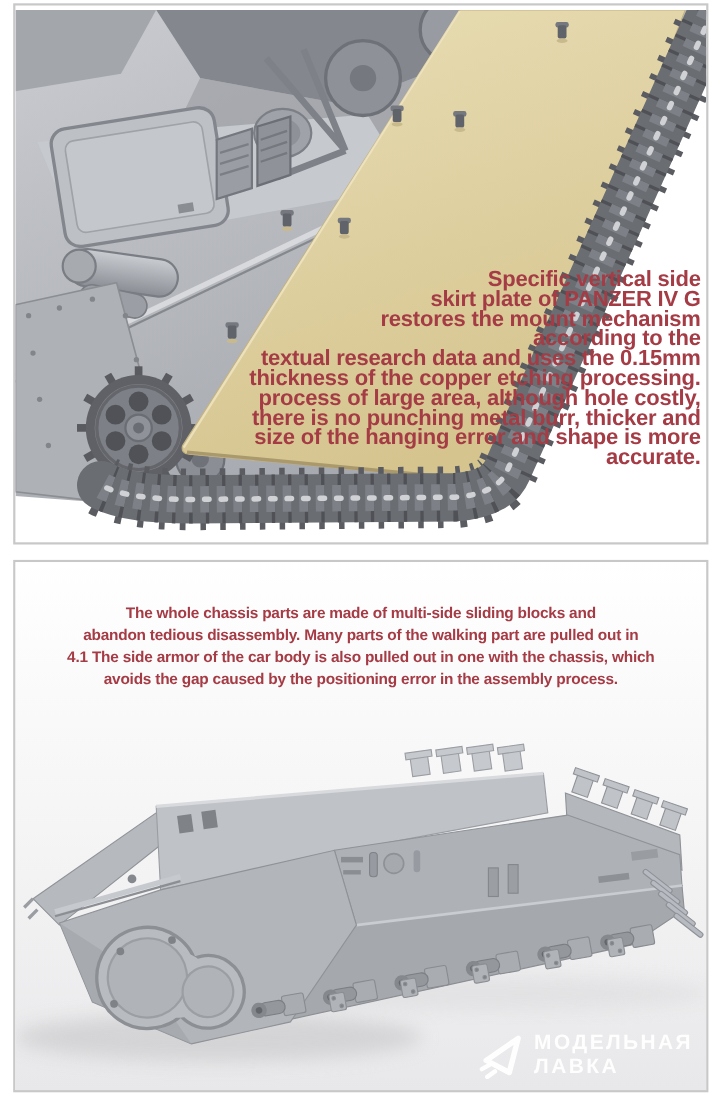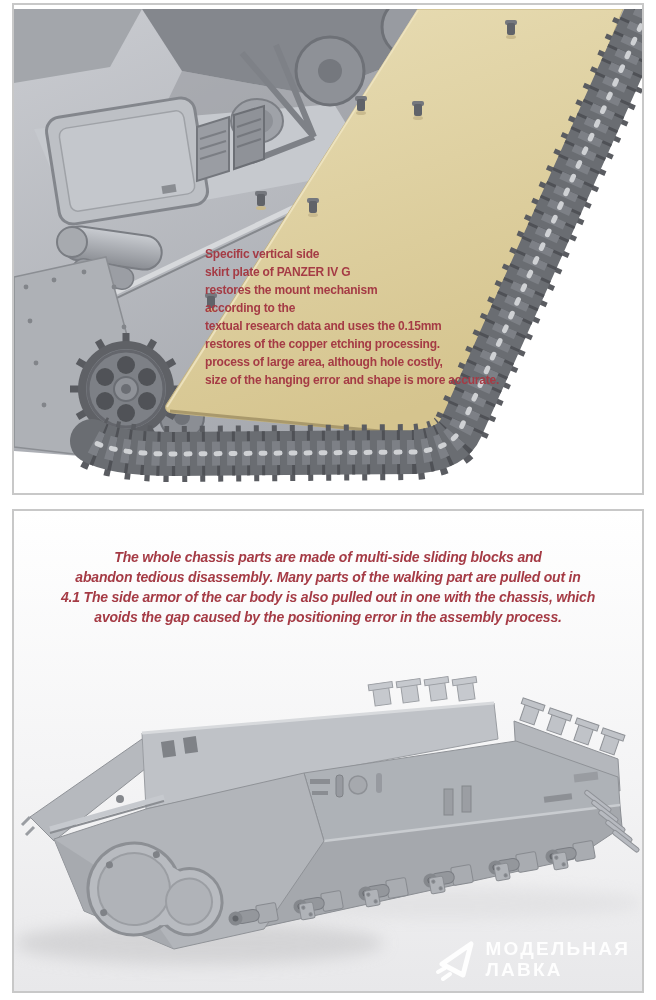--- a/index.html
+++ b/index.html
@@ -10,28 +10,28 @@
   .panel{
     position:absolute;left:12px;width:628px;background:#ffffff;
     border:2px solid #c8c8c8;overflow:hidden;
   }
   #panel1{top:3px;height:488px}
   #panel2{top:509px;height:480px}
   .scene{position:absolute;left:0;display:block}
   #scene1{top:4px}
   #scene2{top:0}
   .p1text{
-    position:absolute;top:240px;right:5px;width:432px;text-align:left;
-    font-weight:700;font-size:12px;line-height:18px;letter-spacing:-0.2px;
+    position:absolute;top:240px;right:5px;width:432px;text-align:right;
+    font-weight:700;font-size:20px;line-height:18px;letter-spacing:-0.2px;
     color:#a53b45;z-index:3;
   }
   .p2text{
     position:absolute;top:36px;left:0;width:100%;text-align:center;
     font-weight:700;font-size:14px;line-height:20px;letter-spacing:-0.2px;
-    color:#a53b45;z-index:3;font-style:italic;
+    color:#a53b45;z-index:3;
   }
   .wm{
     position:absolute;right:12px;bottom:10px;display:flex;align-items:center;
     gap:9px;color:rgba(255,255,255,0.93);z-index:4;
   }
   .wm-lines{display:flex;flex-direction:column}
   .wm-line{font-weight:700;font-size:19px;line-height:21px;letter-spacing:2.2px}
 </style>
 </head>
 <body>
@@ -175,22 +175,23 @@
       <path d="M633,3 L447,419 Q438,440 400,443 L160,445 Q100,445 78,432" stroke="#cfd1d4" stroke-width="5" stroke-dasharray="4,11" stroke-linecap="round"></path>
     </g>
   </svg>
 
   <div class="p1text">
     <div>Specific vertical side</div>
     <div>skirt plate of PANZER IV G</div>
     <div>restores the mount mechanism</div>
     <div>according to the</div>
     <div>textual research data and uses the 0.15mm</div>
-    <div>restores of the copper etching processing.</div>
+    <div>thickness of the copper etching processing.</div>
     <div>process of large area, although hole costly,</div>
+    <div>there is no punching metal burr, thicker and</div>
     <div>size of the hanging error and shape is more accurate.</div>
   </div>
 </div>
 
 <div class="panel" id="panel2">
 
   <div class="p2text">
     <div>The whole chassis parts are made of multi-side sliding blocks and</div>
     <div>abandon tedious disassembly. Many parts of the walking part are pulled out in</div>
     <div>4.1 The side armor of the car body is also pulled out in one with the chassis, which</div>

